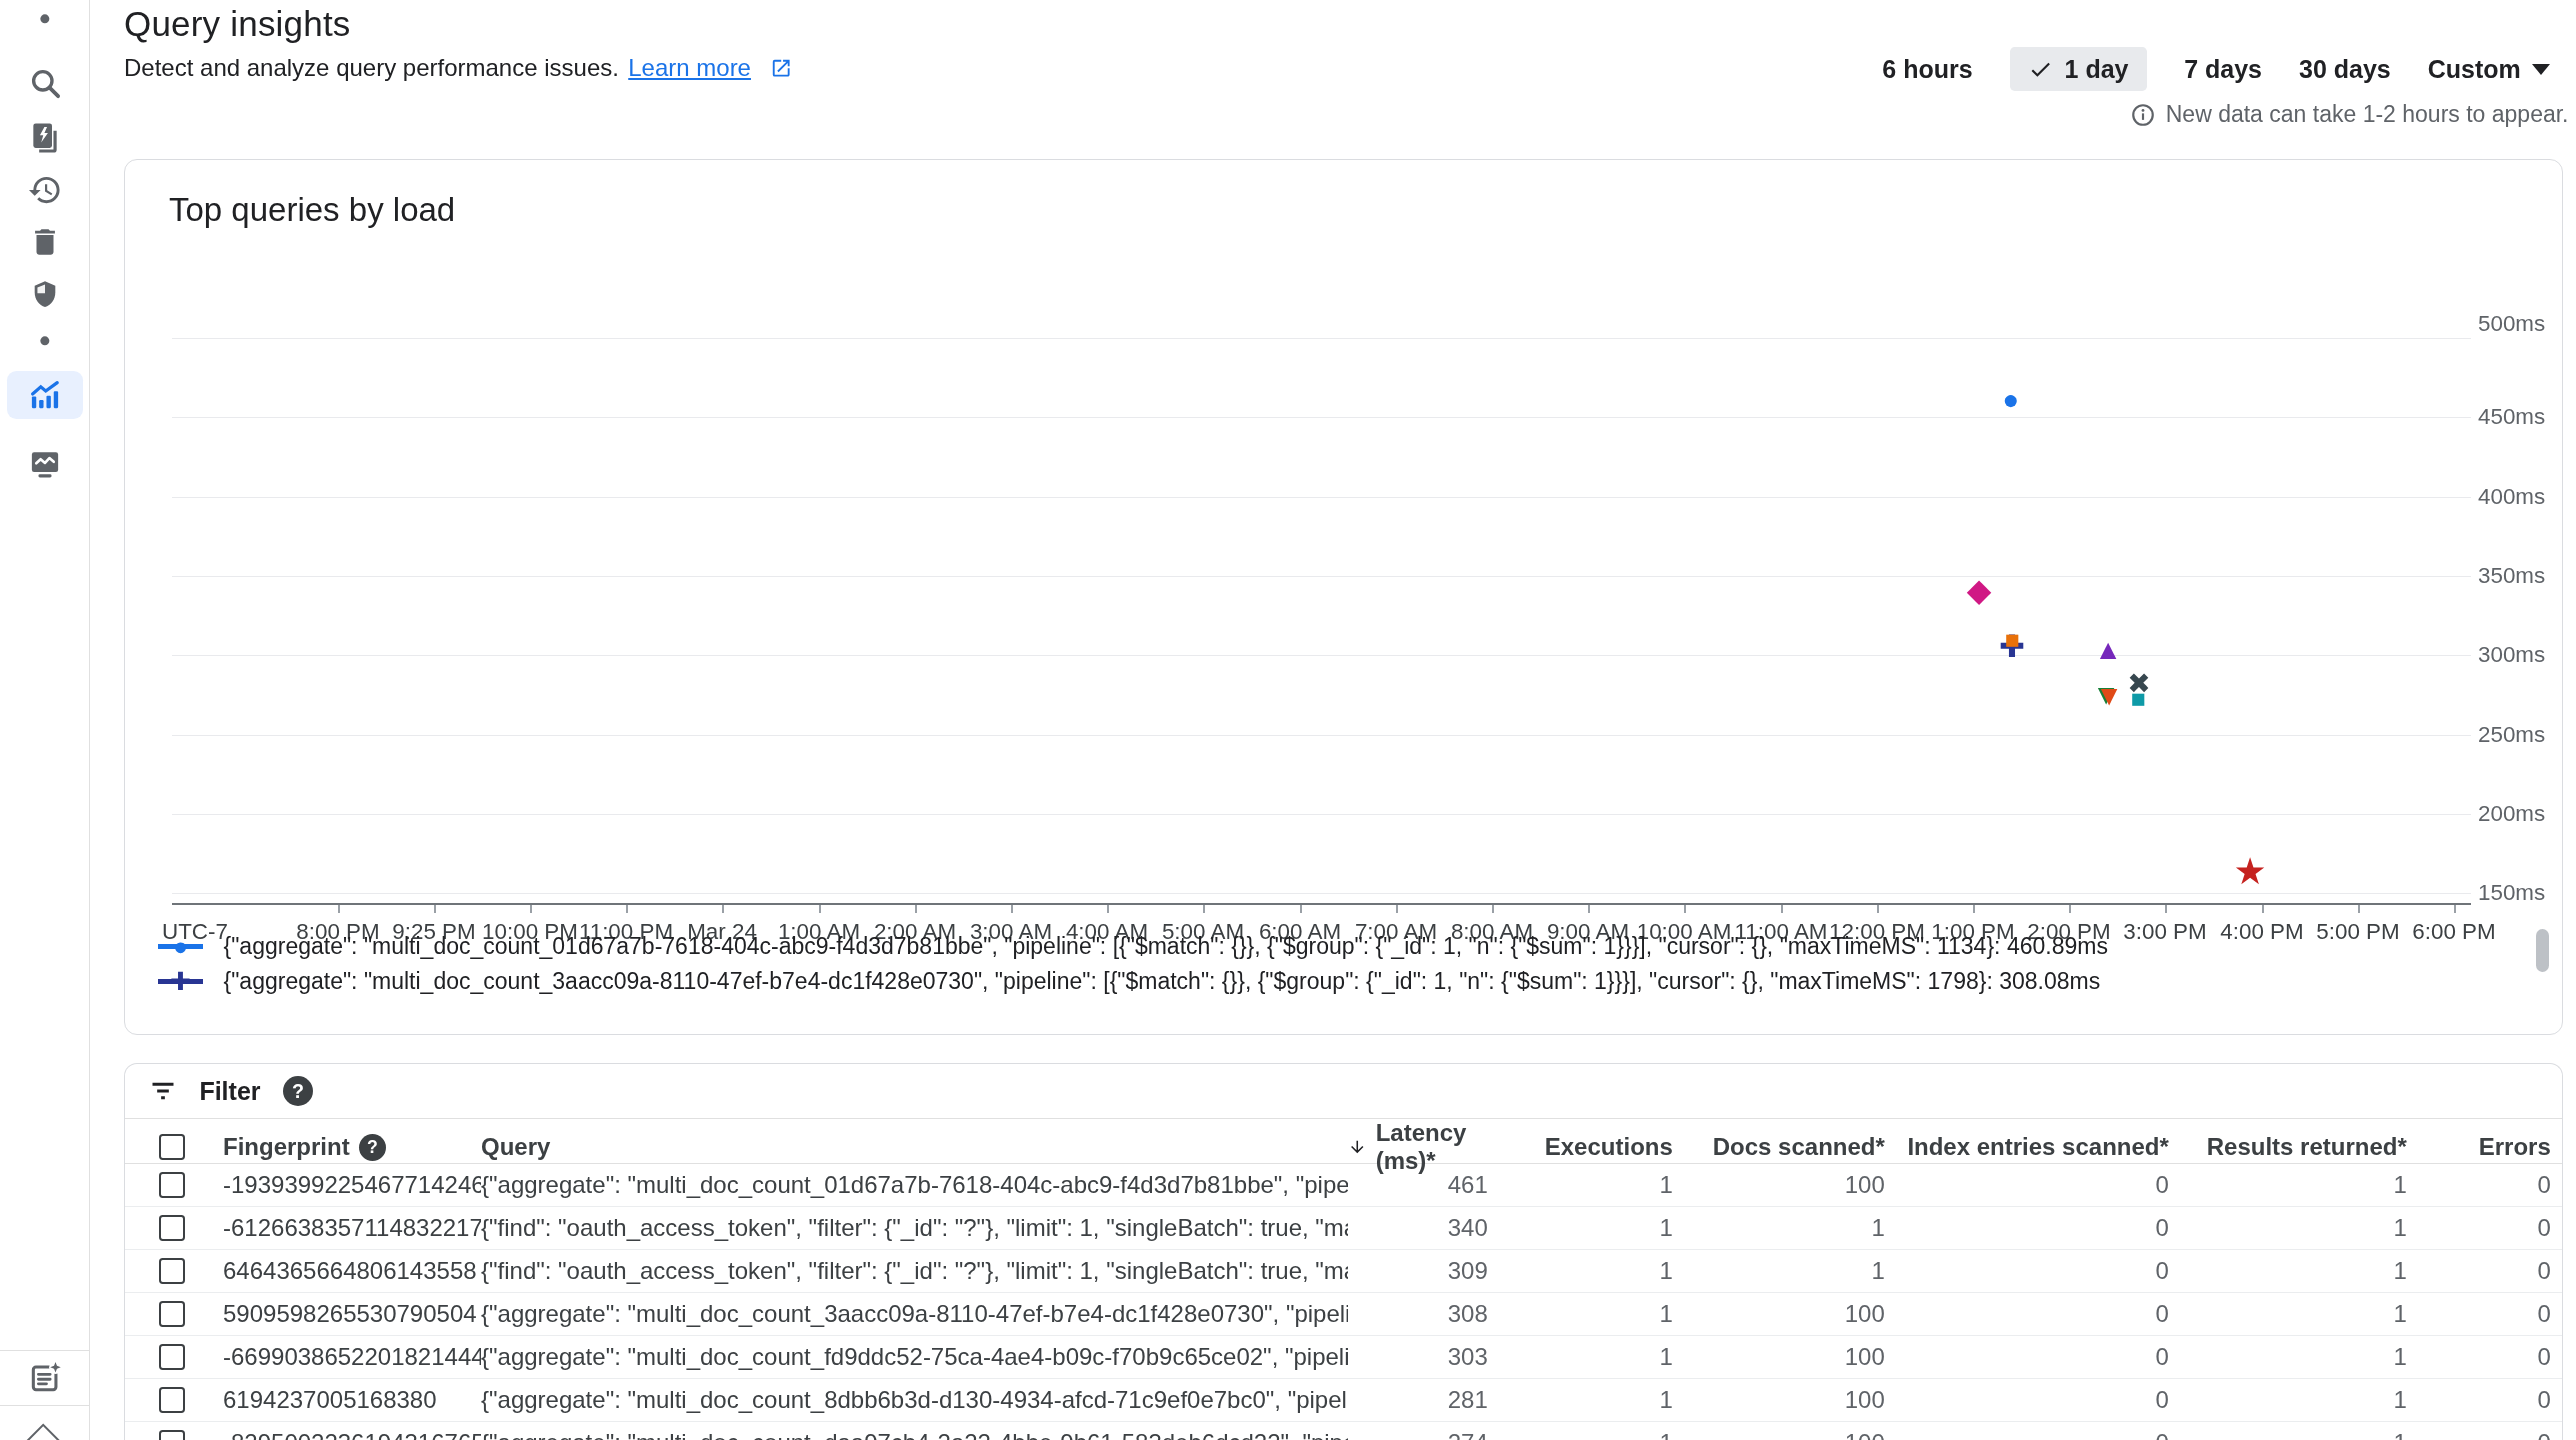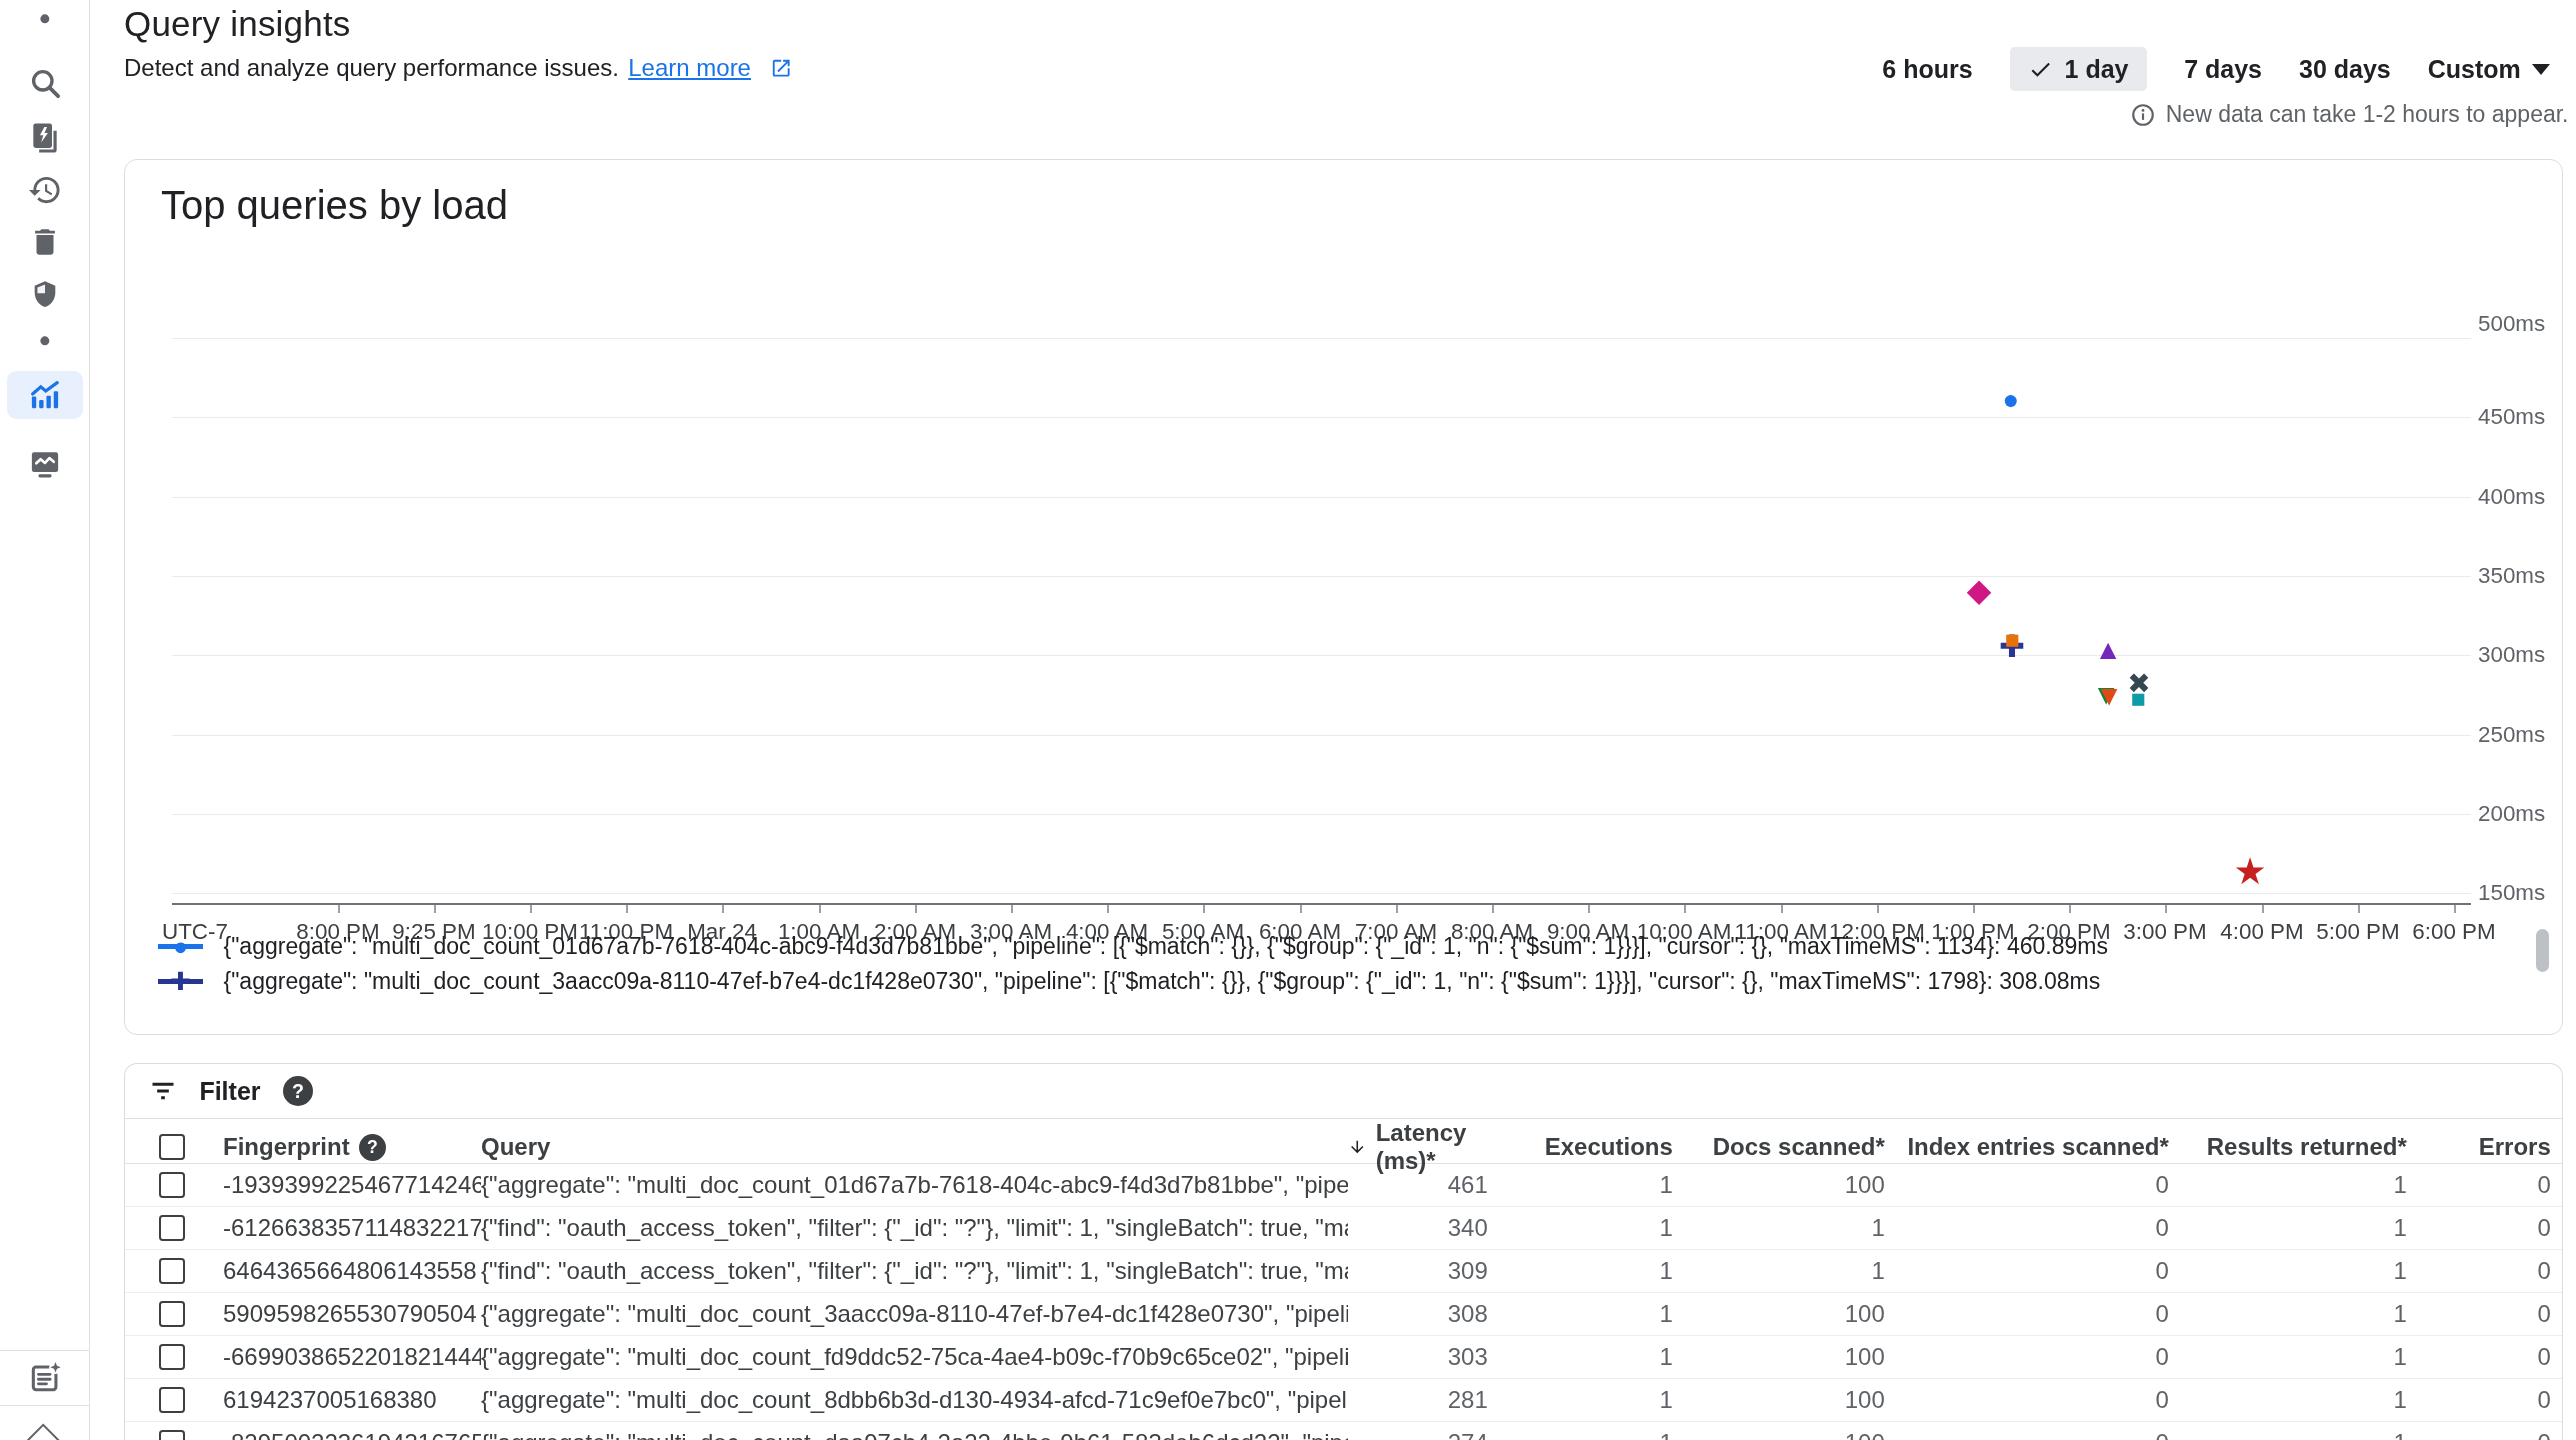--- a/index.html
+++ b/index.html
@@ -23,21 +23,21 @@
                font-size:25px;font-weight:700;color:#202124}
   .chip{display:flex;align-items:center;gap:11.2px;cursor:pointer;white-space:nowrap}
   .chip.selected{background:#e8eaed;border-radius:4.7px;padding:7.5px 18.7px}
   .caret-down{width:0;height:0;border-left:9.3px solid transparent;border-right:9.3px solid transparent;border-top:11.2px solid #202124}
   .info-note{position:absolute;top:101px;right:7.5px;display:flex;align-items:center;gap:9.3px;font-size:23px;color:#5f6368}
 
   
   .card{position:absolute;left:124px;width:2437px;background:#fff;border:1.4px solid #dadce0;border-radius:13px}
   .chart-card{top:159px;height:874px}
   .table-card{top:1063px;height:382px;border-radius:13px 13px 0 0;border-bottom:none;overflow:hidden}
-  .card-title{position:absolute;left:28px;top:15px;margin:8px;font-size:40px;font-weight:500}
+  .card-title{position:absolute;left:28px;top:15px;margin:16px;font-size:33px;font-weight:500}
 
   .load-select{position:absolute;left:28px;top:86px;width:384px;height:58px;border:1.4px solid #747775;border-radius:6.5px;cursor:pointer}
   .load-label{position:absolute;top:-12px;left:13px;background:#fff;padding:0 6.5px;font-size:19.6px;font-weight:bold;color:#202124}
   .load-value{position:absolute;left:18.7px;top:50%;transform:translateY(-50%);font-size:25px}
   .load-caret{position:absolute;right:18.7px;top:23px;width:0;height:0;border-left:10.3px solid transparent;border-right:10.3px solid transparent;border-top:12px solid #202124}
 
   
   #plot{position:absolute;left:0;top:0;width:100%;height:100%}
   .gl{position:absolute;left:47px;width:2299px;height:1.4px;background:#e9eaed}
   .ylab{position:absolute;left:2353px;font-size:22.4px;color:#5f6368;transform:translateY(-50%)}

